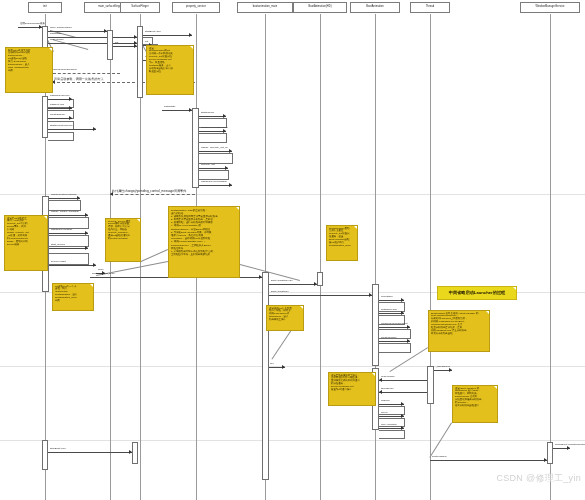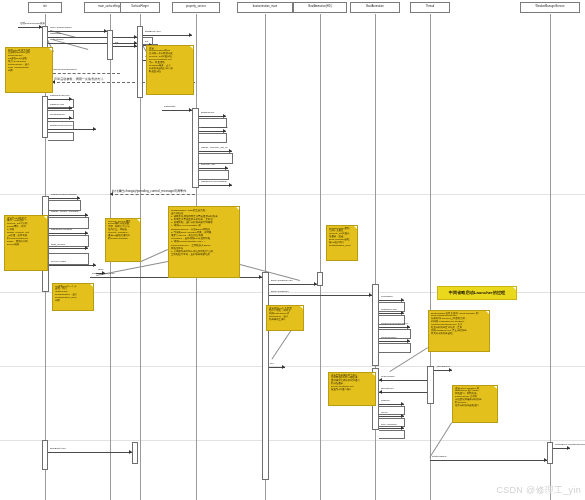--- a/index.html
+++ b/index.html
@@ -129,21 +129,21 @@
   .sep {
     position: absolute;
     left: 0; width: 585px;
     height: 1px;
     background: #e2e2e2;
     z-index: 0;
   }
   
   #watermark {
     position: absolute;
-    right: 4px; bottom: 3px;
+    right: 4px; bottom: 15px;
     font-size: 9px;
     color: #d2d2d2;
     letter-spacing: 0.3px;
     z-index: 9;
     white-space: nowrap;
   }
 </style>
 </head>
 <body>
 

